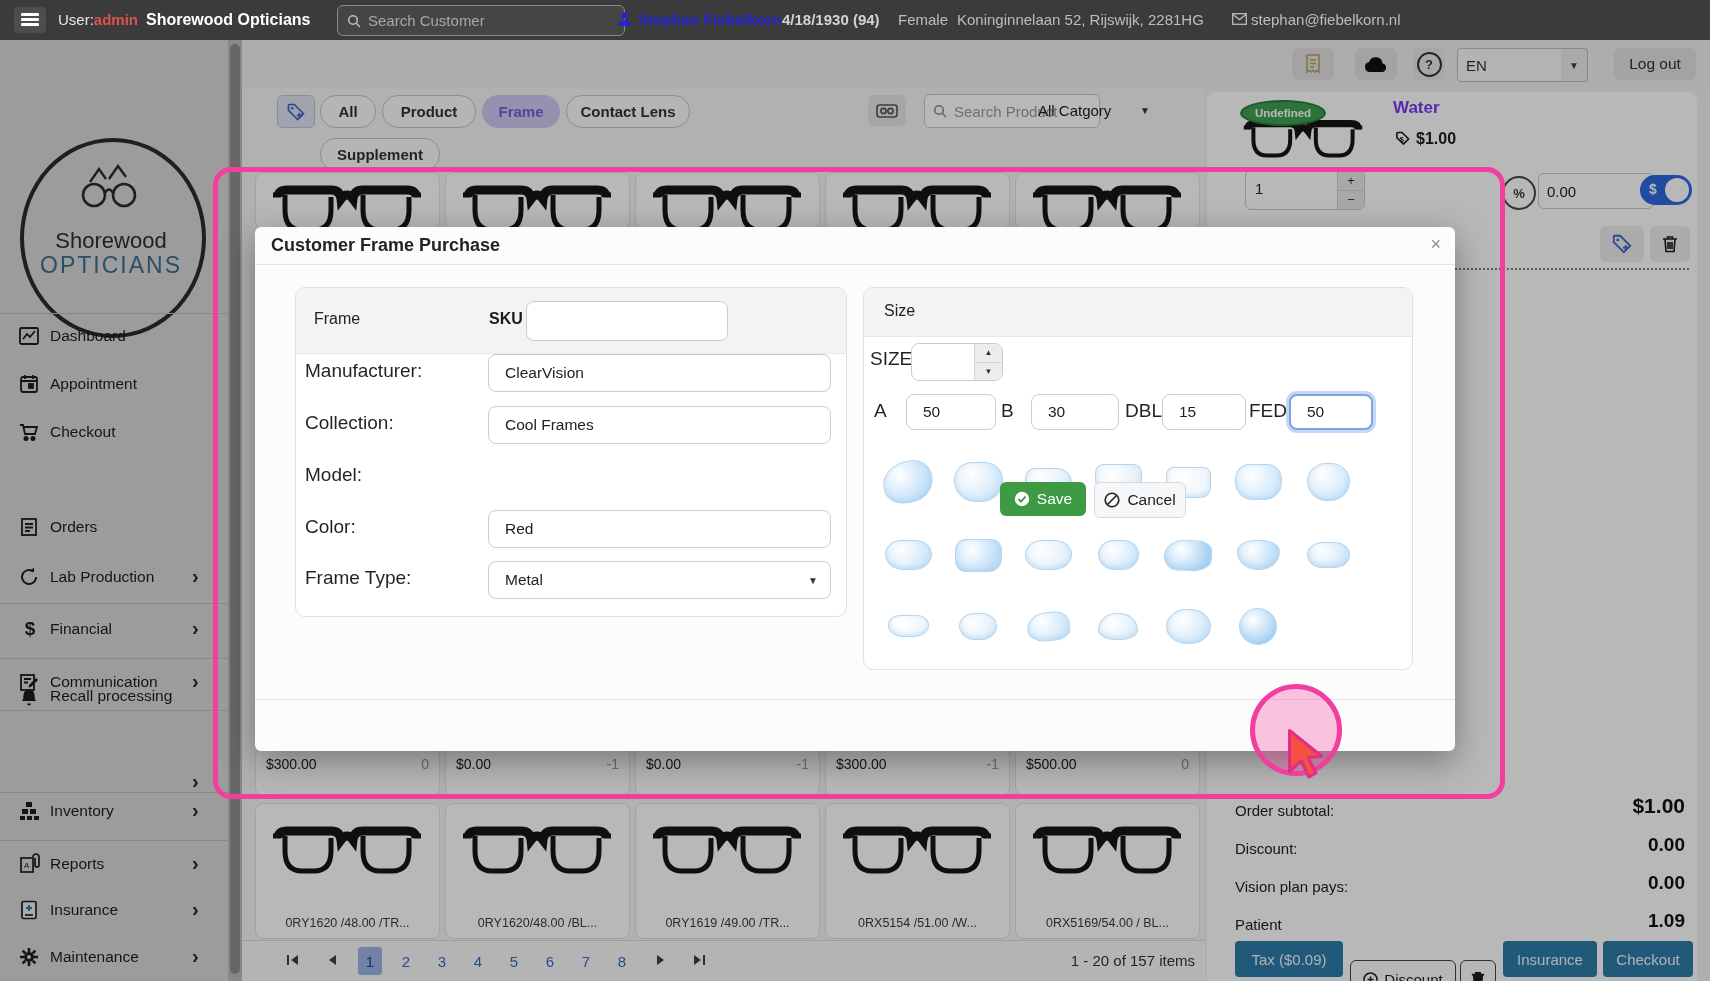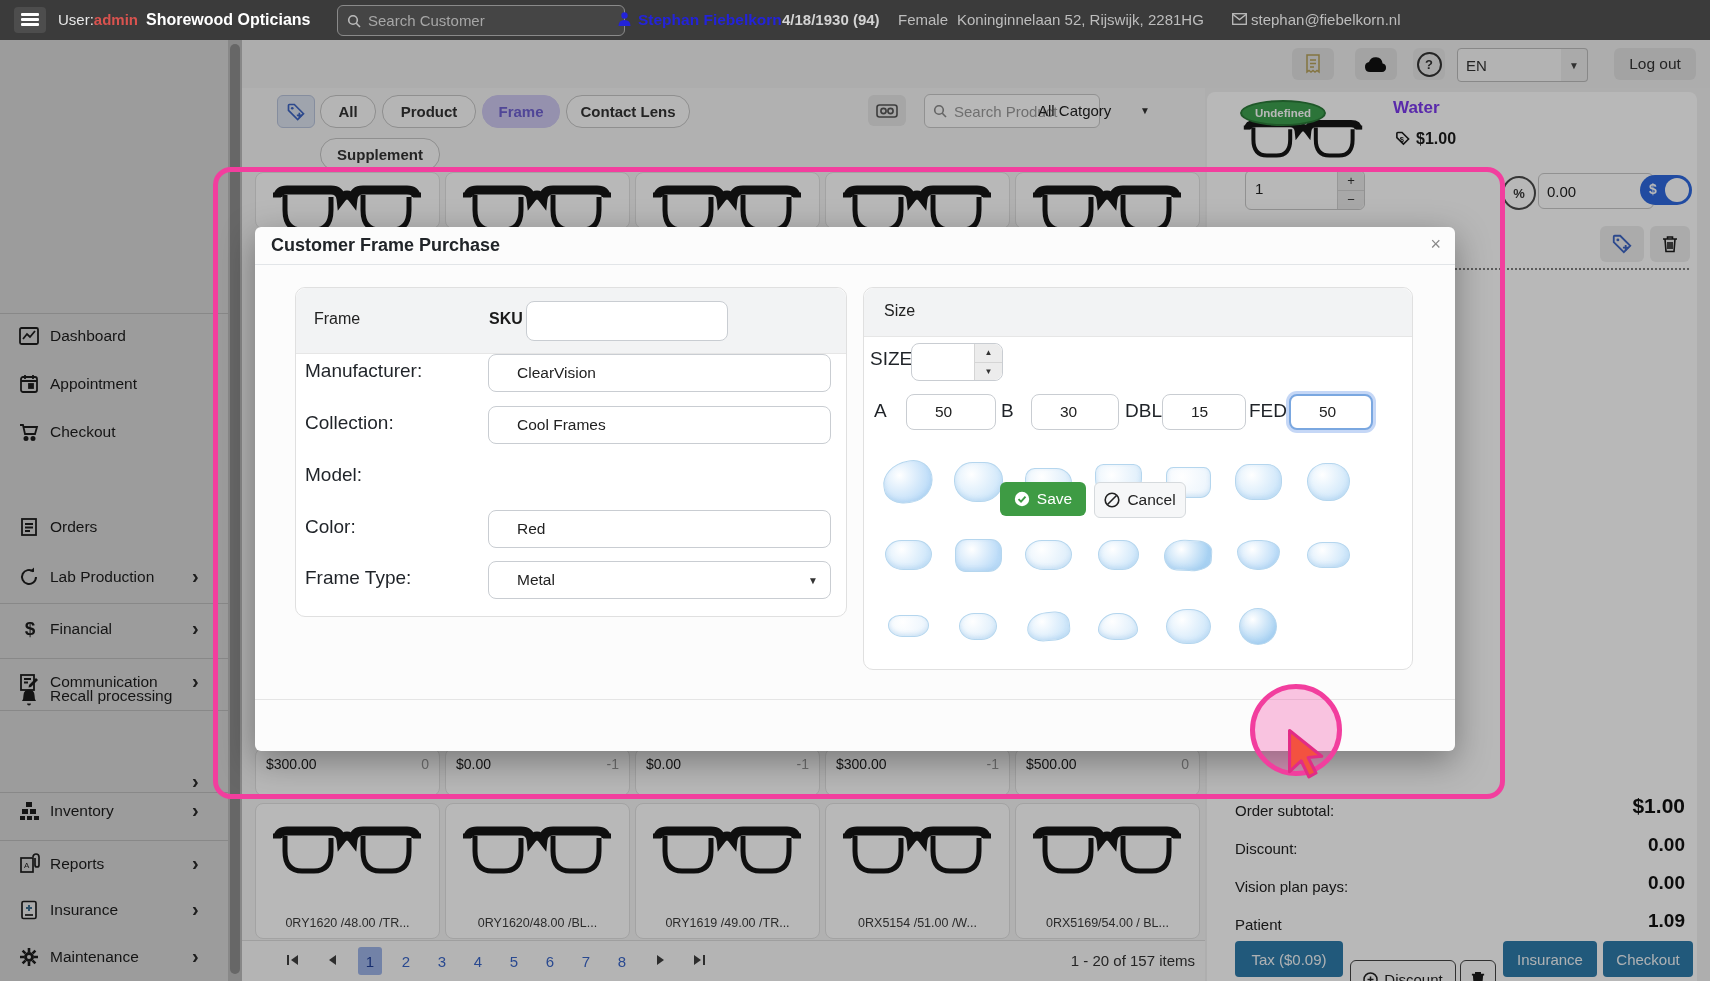--- a/index.html
+++ b/index.html
@@ -99,21 +99,21 @@
   
   .modal{position:absolute;left:255px;top:227px;width:1200px;height:524px;background:#fcfcfc;border-radius:6px;
          box-shadow:0 10px 34px rgba(0,0,0,0.35);z-index:60;}
   .m-head{position:absolute;left:0;top:0;width:100%;height:37px;border-bottom:1px solid #e2e5e8;}
   .m-title{position:absolute;left:16px;top:8px;font-size:18px;font-weight:bold;color:#212529;}
   .m-close{position:absolute;right:14px;top:7px;font-size:18px;color:#8a8a8a;}
   .panel{position:absolute;background:#ffffff;border:1px solid #e0e0e0;border-radius:10px;}
   .panel-head{position:absolute;left:0;top:0;width:100%;background:#f2f3f4;border-bottom:1px solid #e6e6e6;border-radius:10px 10px 0 0;}
   .f-label{position:absolute;font-size:19px;color:#1f2328;white-space:nowrap;}
   .f-input{position:absolute;background:#fff;border:1px solid #c9cdd2;border-radius:8px;font-size:15.5px;color:#222;
-           font-family:"Liberation Sans",sans-serif;padding:0 28px;box-sizing:border-box;outline:none;}
+           font-family:"Liberation Sans",sans-serif;padding:0 16px;box-sizing:border-box;outline:none;}
   .f-input.focus{border:2px solid #7aa7e0;box-shadow:0 0 0 3px rgba(90,140,230,0.35);}
   .sel-arrow{position:absolute;font-size:10px;color:#333;}
   .spin{position:absolute;left:47px;top:55px;width:90px;height:36px;background:#fff;border:1px solid #c9cdd2;border-radius:8px;}
   .spin .btns{position:absolute;right:0;top:0;width:27px;height:100%;background:#ececec;border-left:1px solid #d5d5d5;
               border-radius:0 8px 8px 0;display:flex;flex-direction:column;}
   .spin .btns span{flex:1;display:flex;align-items:center;justify-content:center;font-size:8px;color:#333;}
   .lens-grid{position:absolute;left:9px;top:170px;width:500px;height:195px;}
   .lens-shape{position:absolute;border:1px solid #b5d6ee;box-shadow:inset 0 -2px 4px rgba(160,200,235,0.45);}
   .m-footer{position:absolute;left:0;top:472px;width:100%;height:52px;border-top:1px solid #e5e5e5;border-radius:0 0 6px 6px;}
   .save-btn{position:absolute;left:1000px;top:482px;width:86px;height:34px;background:#3e9b44;border-radius:6px;
@@ -192,20 +192,33 @@
       <span>EN</span>
       <span style="margin-left:auto;color:#8a8a8a;font-size:15px">×</span>
     </div>
     <div class="en-dd">▼</div>
     <div class="util-btn" style="left:1614px;width:82px">
       <span style="font-size:15.5px;color:#333">Log out</span>
     </div>
   </div>
 
   <div class="sidebar">
+    <div class="logo-wrap">
+      <div class="logo-circle"></div>
+      <div class="abs" style="left:58px;top:28px">
+        <svg width="66" height="46" viewBox="0 0 66 46" fill="none" stroke="#2b2b2b">
+          <path d="M14 18 l9-13 l7 10 M33 15 l9-13 l8 11" stroke-width="2.4"></path>
+          <circle cx="18" cy="31" r="11" stroke-width="2.6"></circle>
+            <circle cx="48" cy="31" r="11" stroke-width="2.6"></circle>
+          <path d="M29 29 q4-7 8 0" stroke-width="2.4"></path>
+        </svg>
+      </div>
+      <div class="logo-t1">Shorewood</div>
+      <div class="logo-t2">OPTICIANS</div>
+    </div>
 
     <div class="sb-sep" style="top:273px"></div>
 
     <div class="sb-item" style="top:282px">
       <span class="sb-ico">
           <svg width="22" height="22" viewBox="0 0 22 22" fill="none" stroke="#1d1d1d" stroke-width="1.8">
             <rect x="2" y="3" width="18" height="16" rx="1.5"></rect>
             <path d="M5 14 l4-5 l3 3 l5-6"></path>
           </svg>
         </span>

